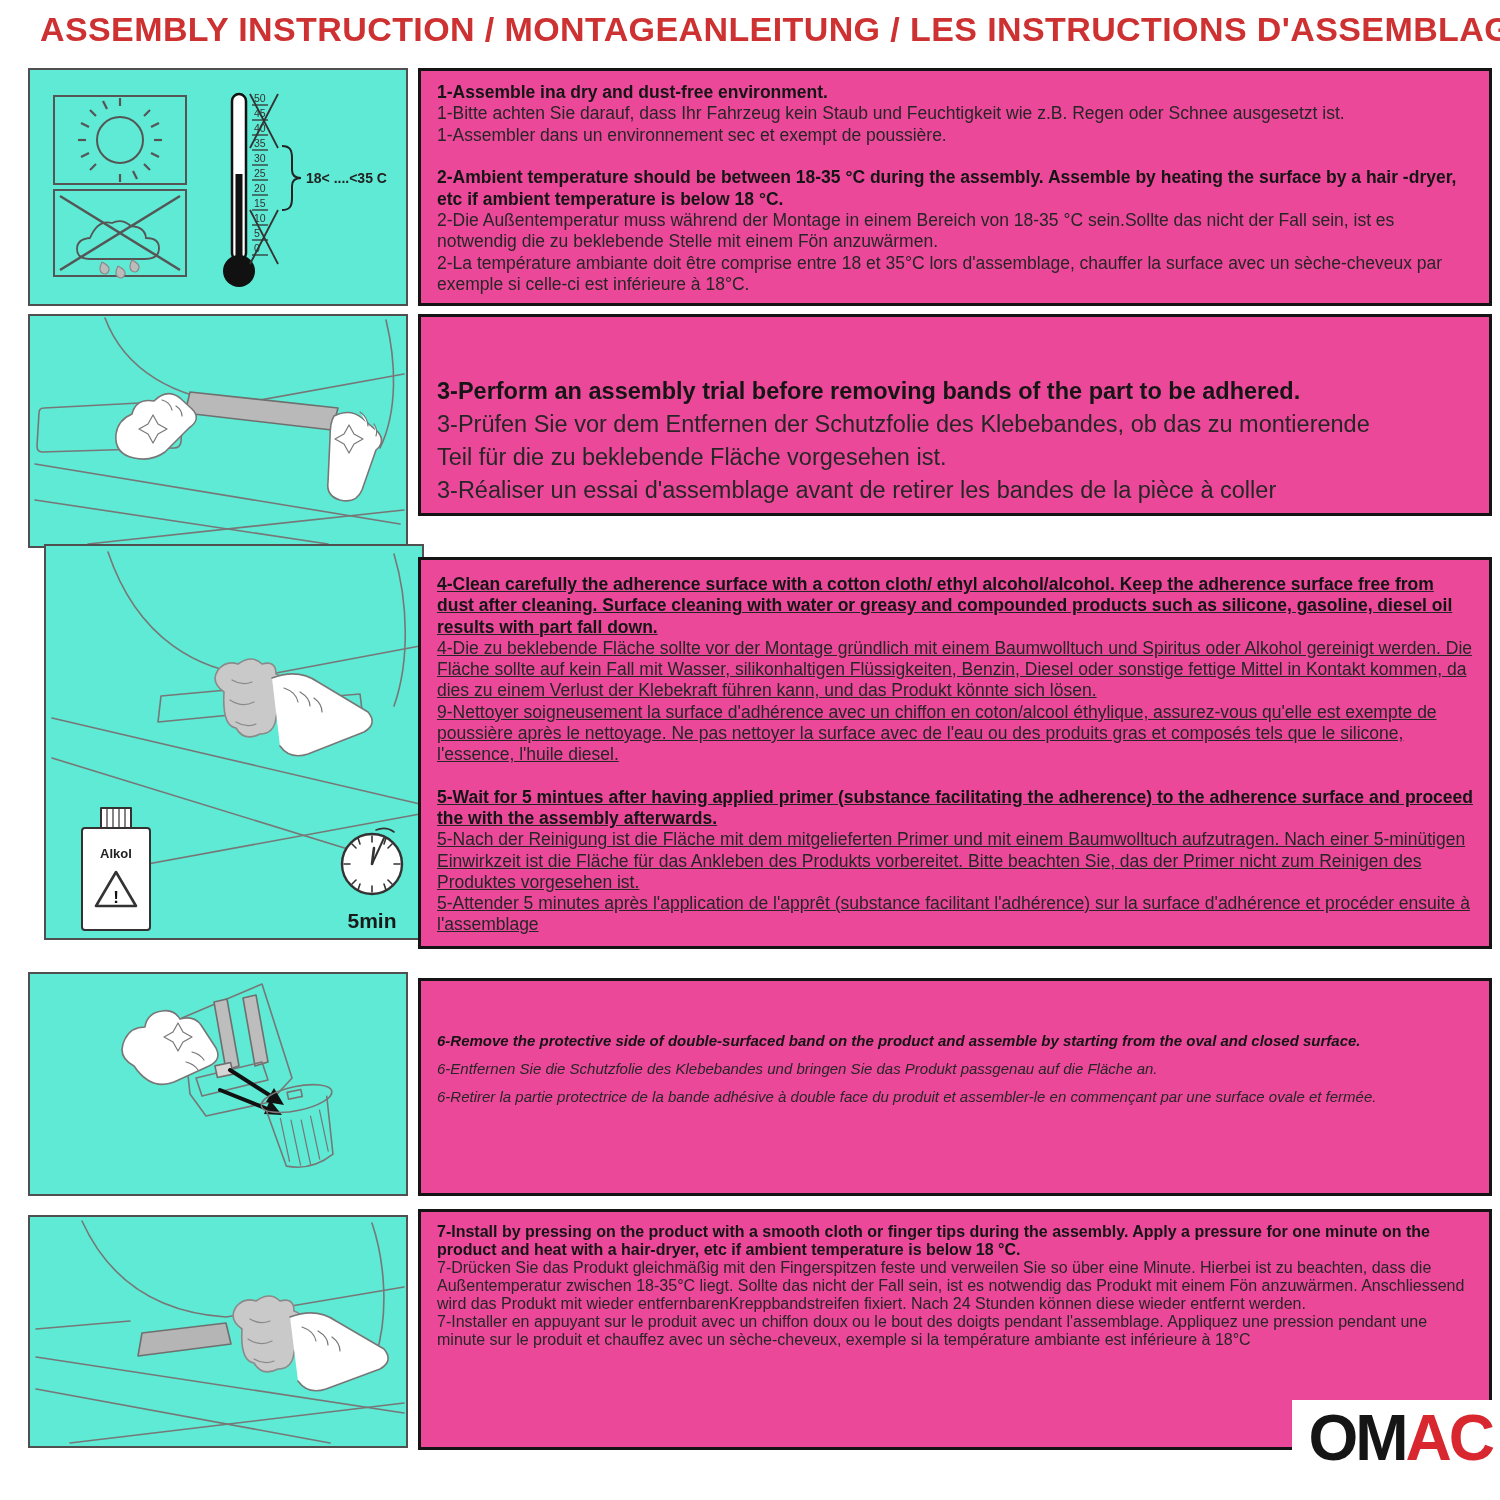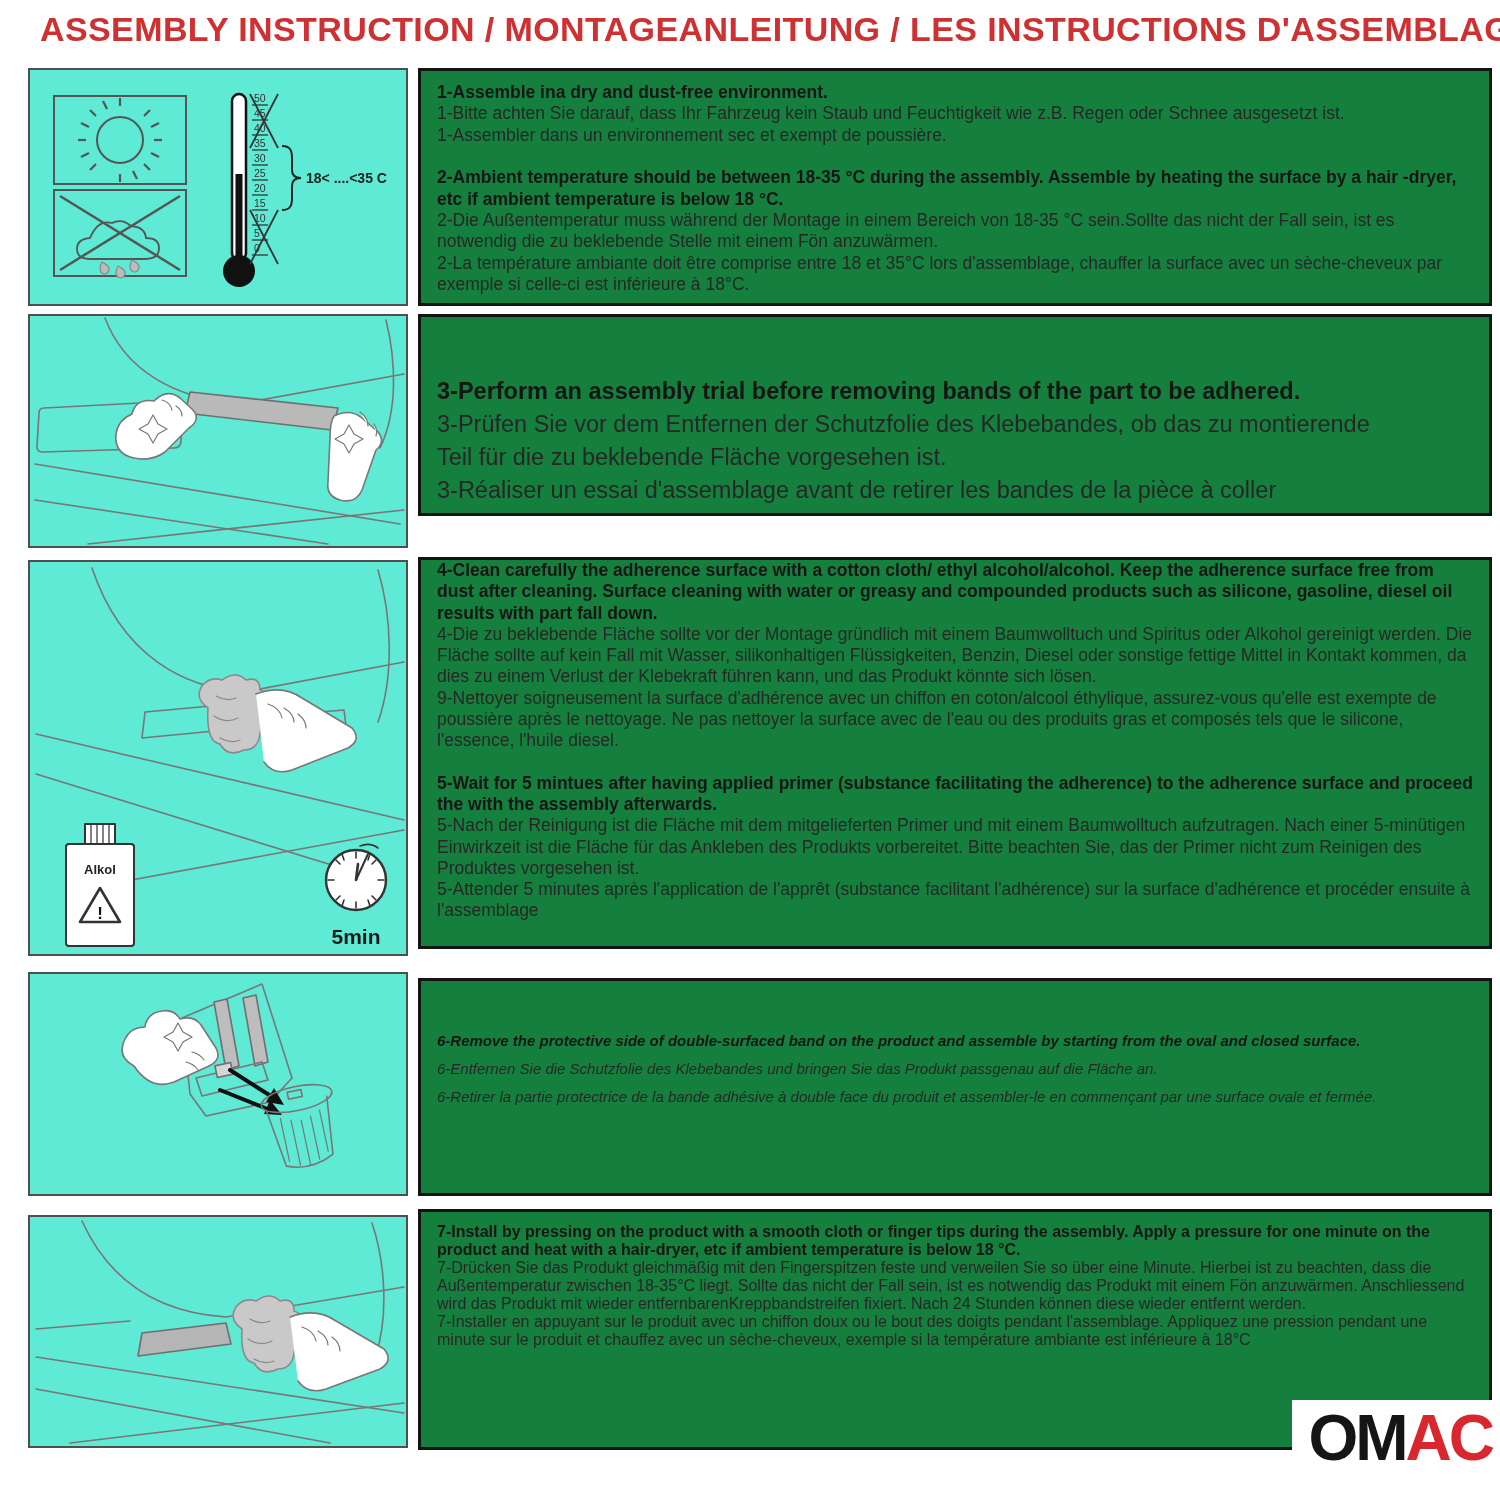--- a/index.html
+++ b/index.html
@@ -10,35 +10,35 @@
   }
   .page-title{
     position:absolute;left:40px;top:10px;white-space:nowrap;
     font-size:34px;font-weight:800;letter-spacing:0.4px;color:#ce3131;
   }
   .illus-box{
     position:absolute;left:28px;width:380px;background:#5eead4;
     border:2px solid #4f4f4f;box-sizing:border-box;
   }
   .text-box{
-    position:absolute;left:418px;width:1074px;background:#15803d;
+    position:absolute;left:418px;width:1074px;background:#ec4899;
     border:3px solid #141414;box-sizing:border-box;padding:0 16px;
   }
   .text-box p{margin:0;}
   .b{font-weight:700;color:#151515;}
   .p-sm{font-size:17.5px;line-height:21.4px;}
   .p-sm3{font-size:17.5px;line-height:21.3px;}
   .p-lg{font-size:23.5px;line-height:33px;max-width:950px;}
   .p-md{font-size:15px;line-height:28px;max-width:1010px;font-style:italic;}
   .p-xs{font-size:16px;line-height:18px;}
   .gap{height:21px;}
   
   .il1{top:68px;height:238px;}   .tb1{top:68px;height:238px;padding-top:11px;}
   .il2{top:314px;height:234px;}  .tb2{top:314px;height:202px;padding-top:58px;}
-  .il3{top:560px;height:396px;}  .tb3{top:557px;height:392px;padding-top:0;}
+  .il3{top:544px;height:396px;margin-left:16px;}  .tb3{top:557px;height:392px;padding-top:14px;text-decoration:underline;}
   .il4{top:972px;height:224px;}  .tb4{top:978px;height:218px;padding-top:46px;}
   .il5{top:1215px;height:233px;} .tb5{top:1209px;height:241px;padding-top:11px;}
   svg{display:block;}
   .logo{
     position:absolute;top:1400px;right:8px;background:#ffffff;
     padding:2px 0 2px 16px;font-weight:900;font-size:64px;line-height:72px;
     letter-spacing:-3px;white-space:nowrap;text-align:right;
   }
   .logo .lg-black{color:#151515;}
   .logo .lg-red{color:#d8272e;}

